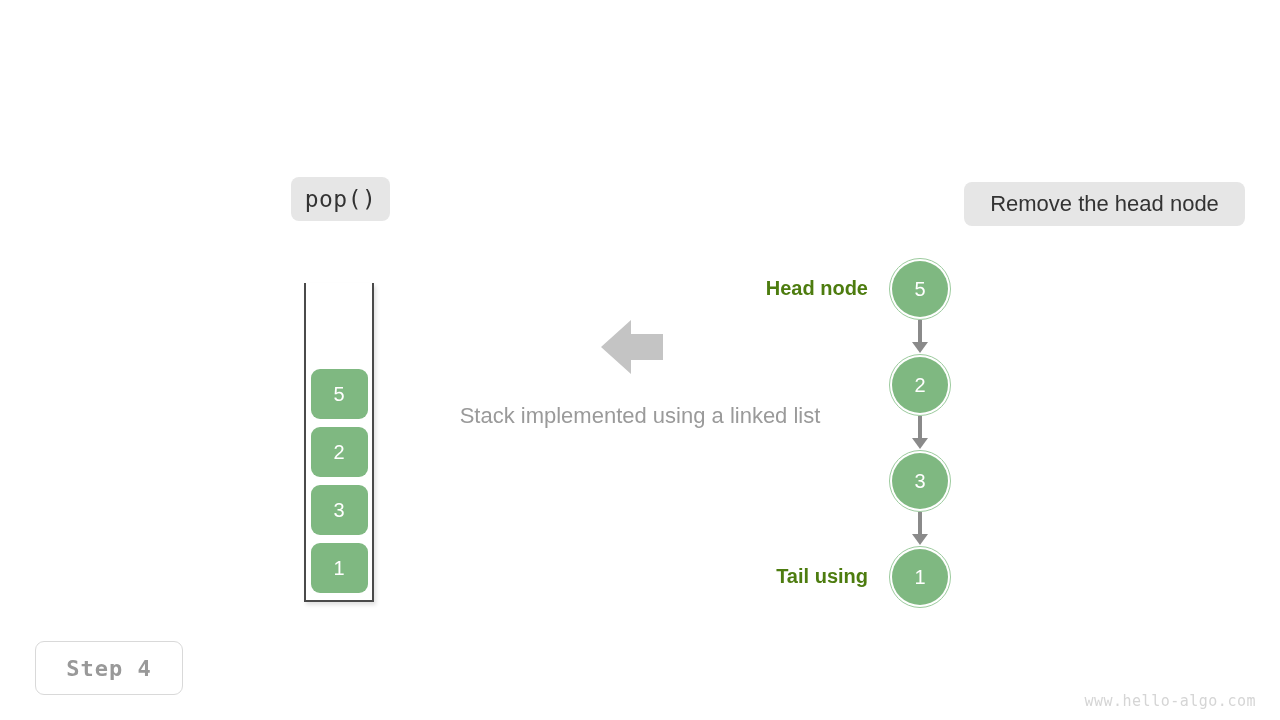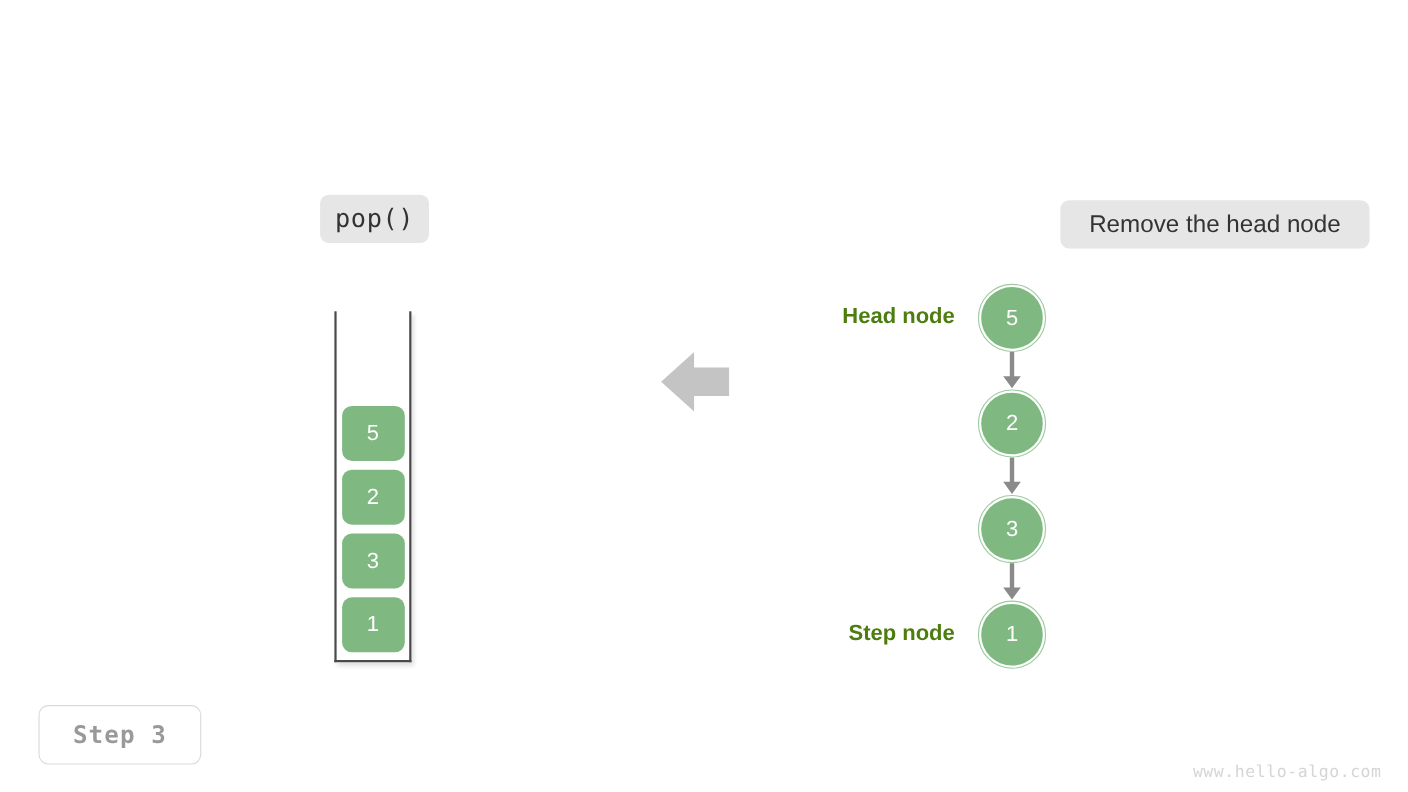--- a/index.html
+++ b/index.html
@@ -217,23 +217,24 @@
       <div class="stack-cell">1</div>
     </div>
   </div>
 
   <div id="transform-arrow">
     <svg width="62" height="54" viewBox="0 0 62 54" xmlns="http://www.w3.org/2000/svg">
       <polygon points="0,27 30,0 30,14 62,14 62,40 30,40 30,54" fill="#c4c4c4"></polygon>
     </svg>
   </div>
 
+  <div id="caption">Stack implemented using a linked list</div>
 
   <div class="node-label" id="label-head">Head node</div>
-  <div class="node-label" id="label-tail">Step node</div>
+  <div class="node-label" id="label-tail">Tail using</div>
 
   <div id="linked-list">
 
     <div class="ll-node" style="top:0px;">
       <div class="ring"></div>
       <div class="disc">5</div>
     </div>
 
     <div class="ll-link" style="top:62px; height:24px;"></div>
     <div class="ll-arrowhead" style="top:84px;"></div>
@@ -254,17 +255,17 @@
     <div class="ll-link" style="top:254px; height:24px;"></div>
     <div class="ll-arrowhead" style="top:276px;"></div>
 
     <div class="ll-node" style="top:288px;">
       <div class="ring"></div>
       <div class="disc">1</div>
     </div>
 
   </div>
 
-  <div id="step-badge">Step 3</div>
+  <div id="step-badge">Step 4</div>
 
   <div id="watermark">www.hello-algo.com</div>
 
 </div>
 
 </body></html>

